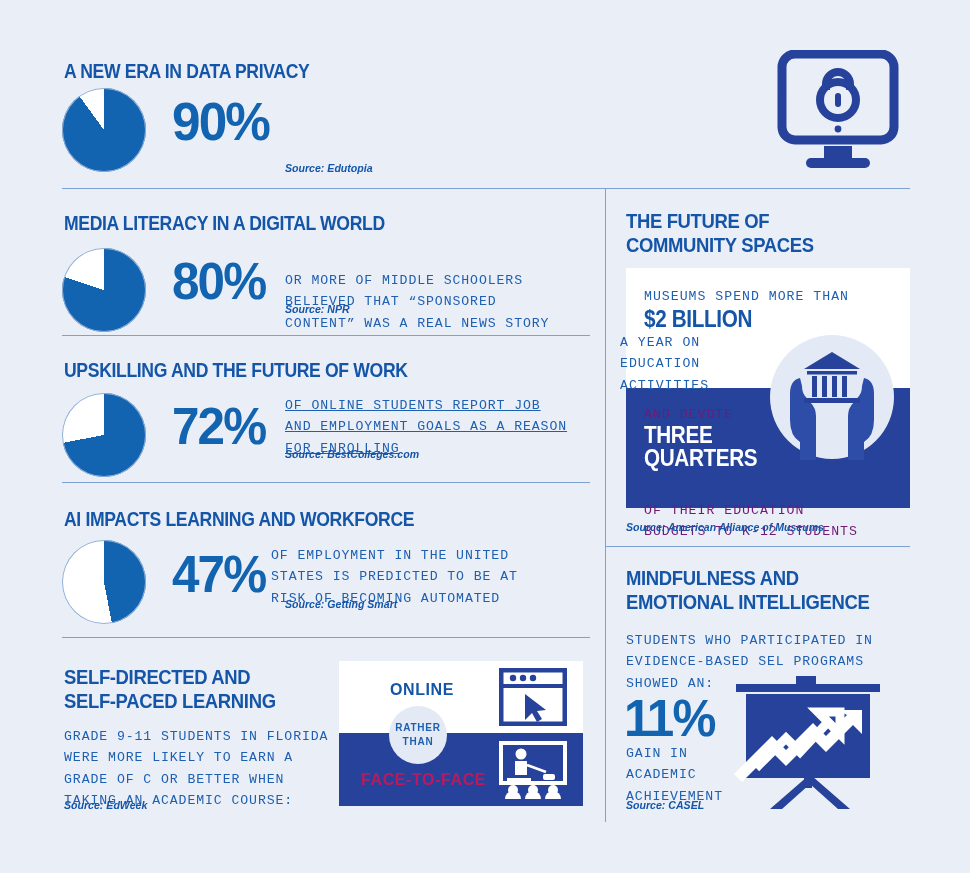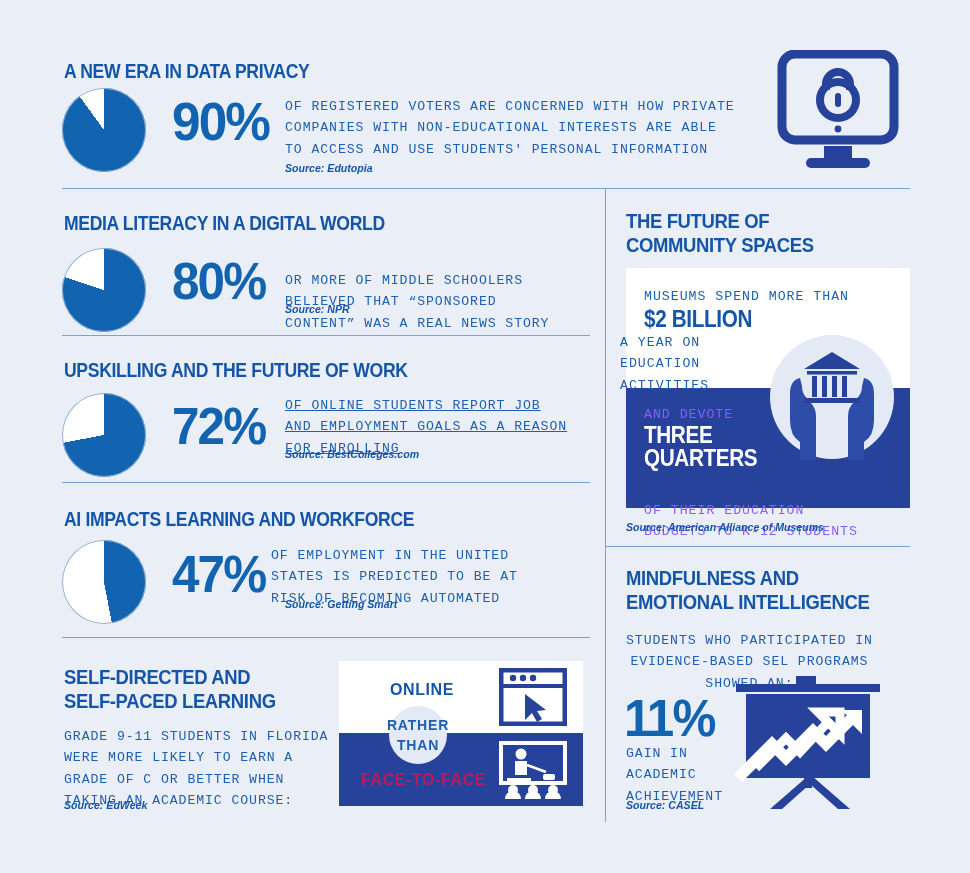--- a/index.html
+++ b/index.html
@@ -49,21 +49,21 @@
 
   
   .panel-white{background:#fff;}
   .panel-blue{background:#27429a;}
   .kicker{
     color:#1d5fb0;
     font-family:"Liberation Mono","DejaVu Sans Mono",monospace;
     font-size:13.2px;line-height:1.62;letter-spacing:1px;
     white-space:pre-line;
   }
-  .kicker-w{color:#8b5cf6;}
+  .kicker-w{color:#701a75;}
   .headline-blue{
     color:#1455a8;font-weight:bold;font-size:23px;
     font-family:"Liberation Sans",sans-serif;letter-spacing:-0.4px;
     transform:scaleX(0.9);transform-origin:left top;white-space:nowrap;
   }
   .headline-white{
     color:#fff;font-weight:bold;font-size:23px;line-height:1.0;
     font-family:"Liberation Sans",sans-serif;letter-spacing:-0.4px;
     transform:scaleX(0.9);transform-origin:left top;white-space:pre-line;
   }
@@ -71,21 +71,21 @@
   
   .otf-label{
     font-weight:bold;font-family:"Liberation Sans",sans-serif;
     font-size:16px;letter-spacing:0.6px;color:#1455a8;
   }
   .otf-label-w{color:#be185d;}
   .rather{
     border-radius:50%;background:#e4eaf5;
     display:flex;flex-direction:column;align-items:center;
     justify-content:center;
-    color:#1d5fb0;font-weight:bold;font-size:14px;
+    color:#1d5fb0;font-weight:bold;font-size:10px;
     font-family:"Liberation Sans",sans-serif;letter-spacing:0.8px;
     line-height:1.45;
   }
 </style>
 </head>
 <body>
 
 <div id="page">
 
   <div class="abs hr" style="left:62px;top:188px;width:848px;"></div>
@@ -94,23 +94,20 @@
   <div class="abs hr" style="left:62px;top:637px;width:528px;"></div>
   <div class="abs hr" style="left:605px;top:546px;width:305px;"></div>
   <div class="abs vr" style="left:605px;top:188px;height:634px;"></div>
 
   <div class="abs hdg" style="left:64px;top:60px;">A NEW ERA IN DATA PRIVACY</div>
 
   <div class="abs pie" style="left:62px;top:88px;width:84px;height:84px;
               background:conic-gradient(#1263b0 0deg 324deg, #ffffff 324deg 360deg);"></div>
 
   <div class="abs bignum" style="left:172px;top:94px;font-size:54px;">90%</div>
-  <div class="abs body-mono" style="left:285px;top:96px;">OF REGISTERED VOTERS ARE CONCERNED WITH HOW PRIVATE
-COMPANIES WITH NON-EDUCATIONAL INTERESTS ARE ABLE
-TO ACCESS AND USE STUDENTS' PERSONAL INFORMATION</div>
   <div class="abs source" style="left:285px;top:162px;">Source: Edutopia</div>
 
   <div class="abs" style="left:768px;top:50px;width:140px;height:125px;">
     <svg width="140" height="125" viewBox="0 0 140 125">
       <rect x="14" y="4" width="112" height="86" rx="13" ry="13" fill="none" stroke="#27429a" stroke-width="9"></rect>
       <circle cx="70" cy="79" r="3.4" fill="#27429a"></circle>
       <rect x="56" y="96" width="28" height="14" fill="#27429a"></rect>
       <rect x="38" y="108" width="64" height="10" rx="5" fill="#27429a"></rect>
       <path d="M58 40 v-6 a12 12 0 0 1 24 0 v6" fill="none" stroke="#27429a" stroke-width="8"></path>
       <circle cx="70" cy="50" r="18" fill="none" stroke="#27429a" stroke-width="8"></circle>
@@ -224,21 +221,21 @@
   <div class="abs kicker kicker-w" style="left:644px;top:404px;">AND DEVOTE</div>
   <div class="abs headline-white" style="left:644px;top:424px;">THREE
 QUARTERS</div>
   <div class="abs kicker kicker-w" style="left:644px;top:500px;">OF THEIR EDUCATION
 BUDGETS TO K-12 STUDENTS</div>
 
   <div class="abs source" style="left:626px;top:521px;">Source: American Alliance of Museums</div>
 
   <div class="abs hdg" style="left:626px;top:566px;font-size:21px;">MINDFULNESS AND</div>
   <div class="abs hdg" style="left:626px;top:590px;font-size:21px;">EMOTIONAL INTELLIGENCE</div>
-  <div class="abs body-mono" style="left:626px;top:630px;text-align:center;">STUDENTS WHO PARTICIPATED IN
+  <div class="abs body-mono" style="left:626px;top:630px;">STUDENTS WHO PARTICIPATED IN
 EVIDENCE-BASED SEL PROGRAMS
 SHOWED AN:</div>
   <div class="abs bignum" style="left:624px;top:692px;">11%</div>
   <div class="abs body-mono" style="left:626px;top:743px;">GAIN IN
 ACADEMIC
 ACHIEVEMENT</div>
   <div class="abs source" style="left:626px;top:799px;">Source: CASEL</div>
 
   <div class="abs" style="left:728px;top:676px;width:160px;height:135px;">
     <svg width="160" height="135" viewBox="0 0 160 135">

